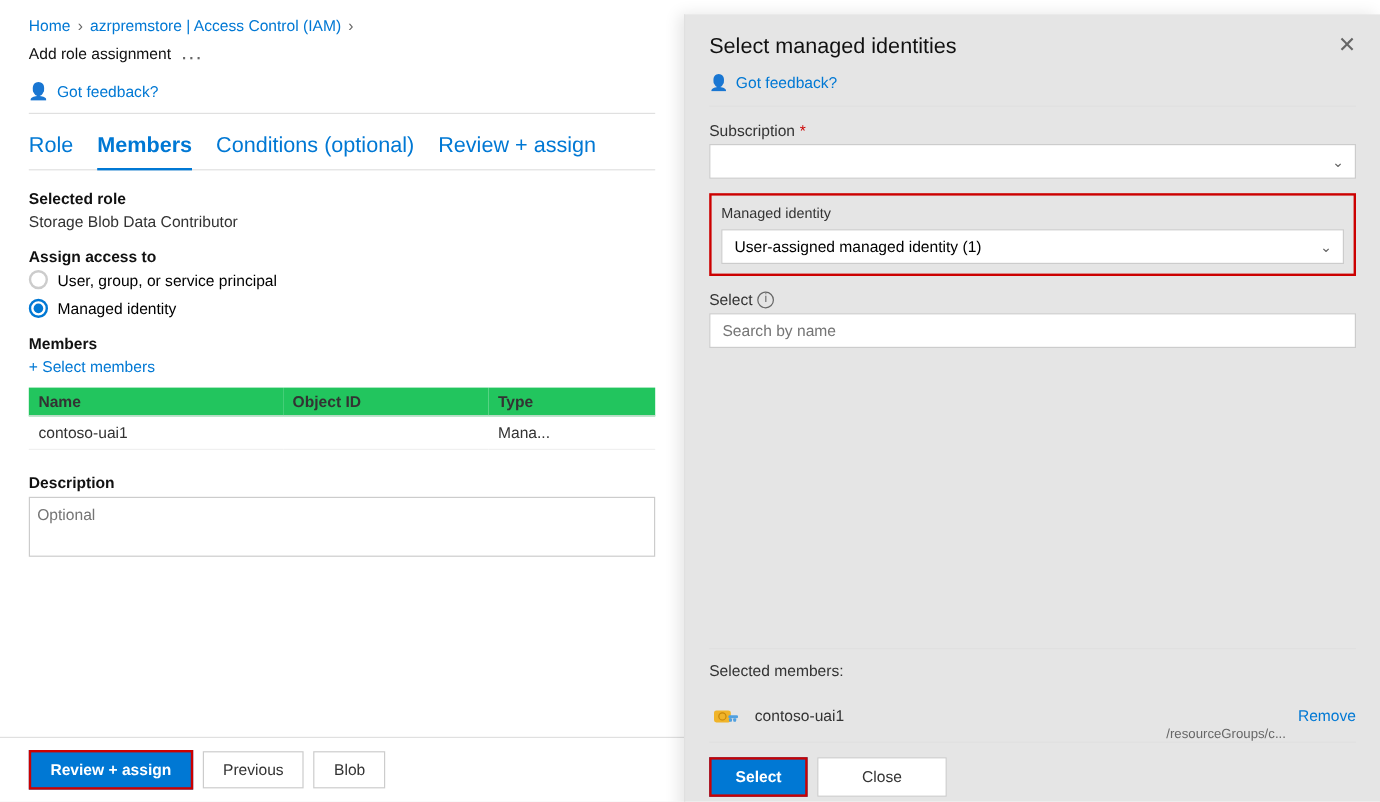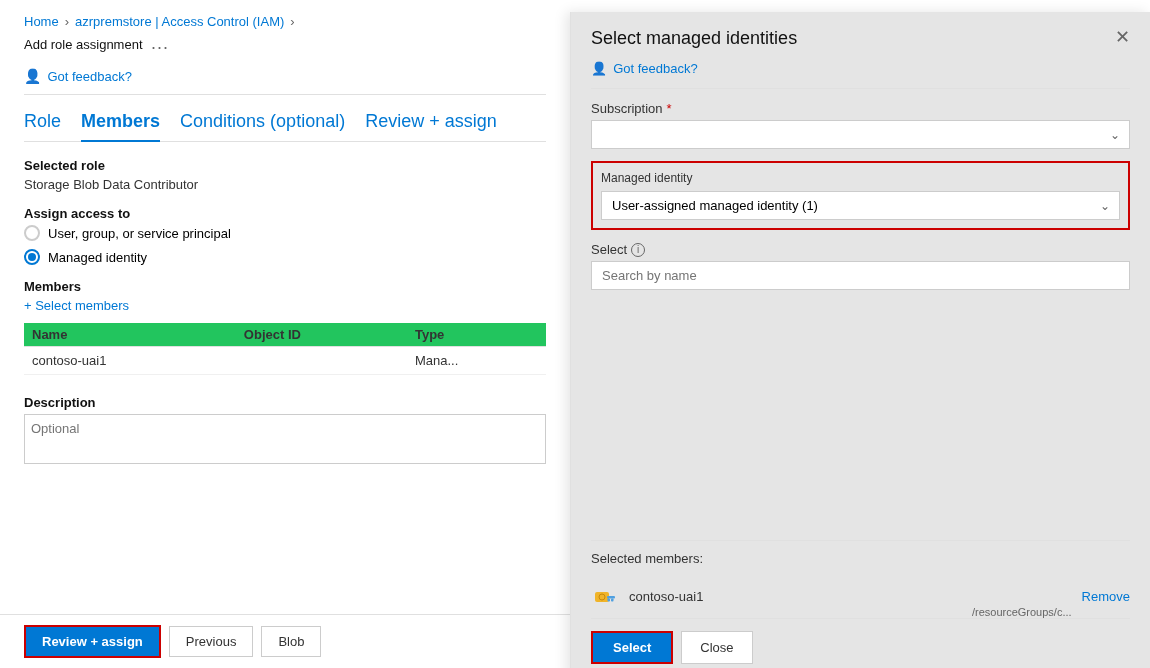--- a/index.html
+++ b/index.html
@@ -234,21 +234,21 @@
     }
     .btn-panel-primary {
       background: #0078d4; color: #fff;
       border: 2px solid #c00;
       padding: 7px 20px; cursor: pointer;
       font-size: 13px; font-weight: 600;
     }
     .btn-panel-secondary {
       background: #fff; color: #333;
       border: 1px solid #ccc;
-      padding: 7px 18px; cursor: pointer;
+      padding: 7px 36px; cursor: pointer;
       font-size: 13px;
     }
   </style>
 </head>
 <body>
 
 <div class="left-panel">
   <div class="breadcrumb">
     <a>Home</a>
     <span>›</span>

